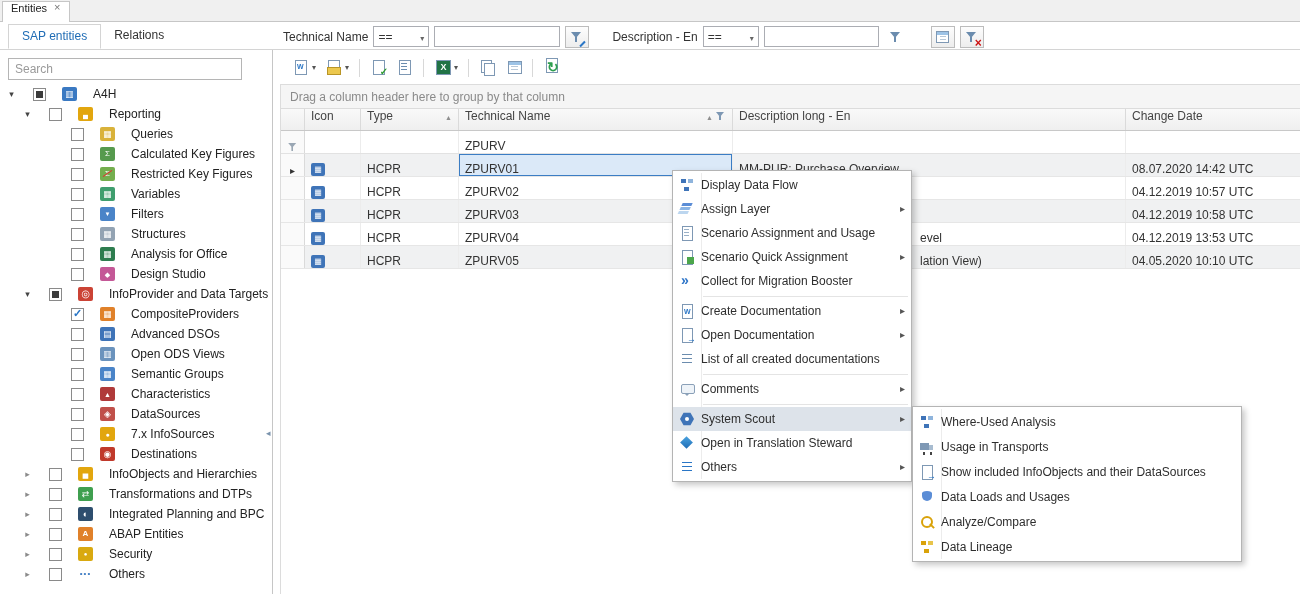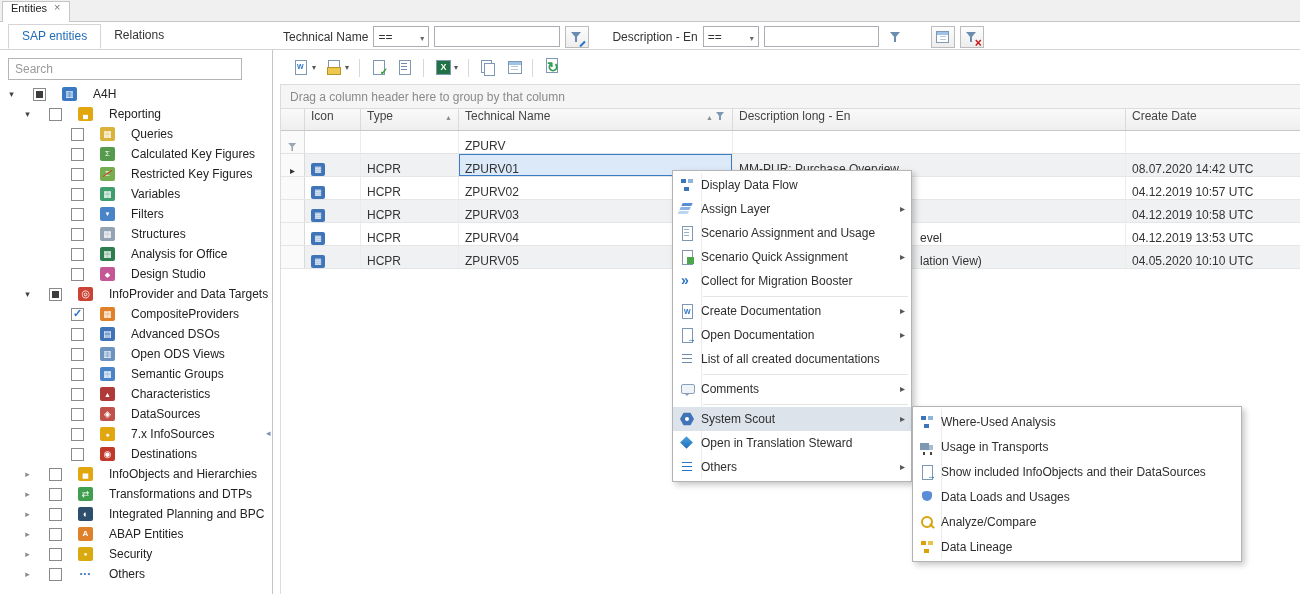--- a/index.html
+++ b/index.html
@@ -459,21 +459,21 @@
           <span>Technical Name</span>
           <span class="hright">
             <span class="sortasc"></span>
             <span class="hfunnel"></span>
           </span>
         </div>
         <div class="hcell c-desc">
           <span>Description long - En</span>
         </div>
         <div class="hcell c-date">
-          <span>Create Date</span>
+          <span>Change Date</span>
         </div>
       </div>
       <div class="gfilter">
         <div class="gcell c-ind">
           <span class="funnel f-funnel"></span>
         </div>
         <div class="gcell c-icon"></div>
         <div class="gcell c-type"></div>
         <div class="gcell c-name">
           <span>ZPURV</span>

